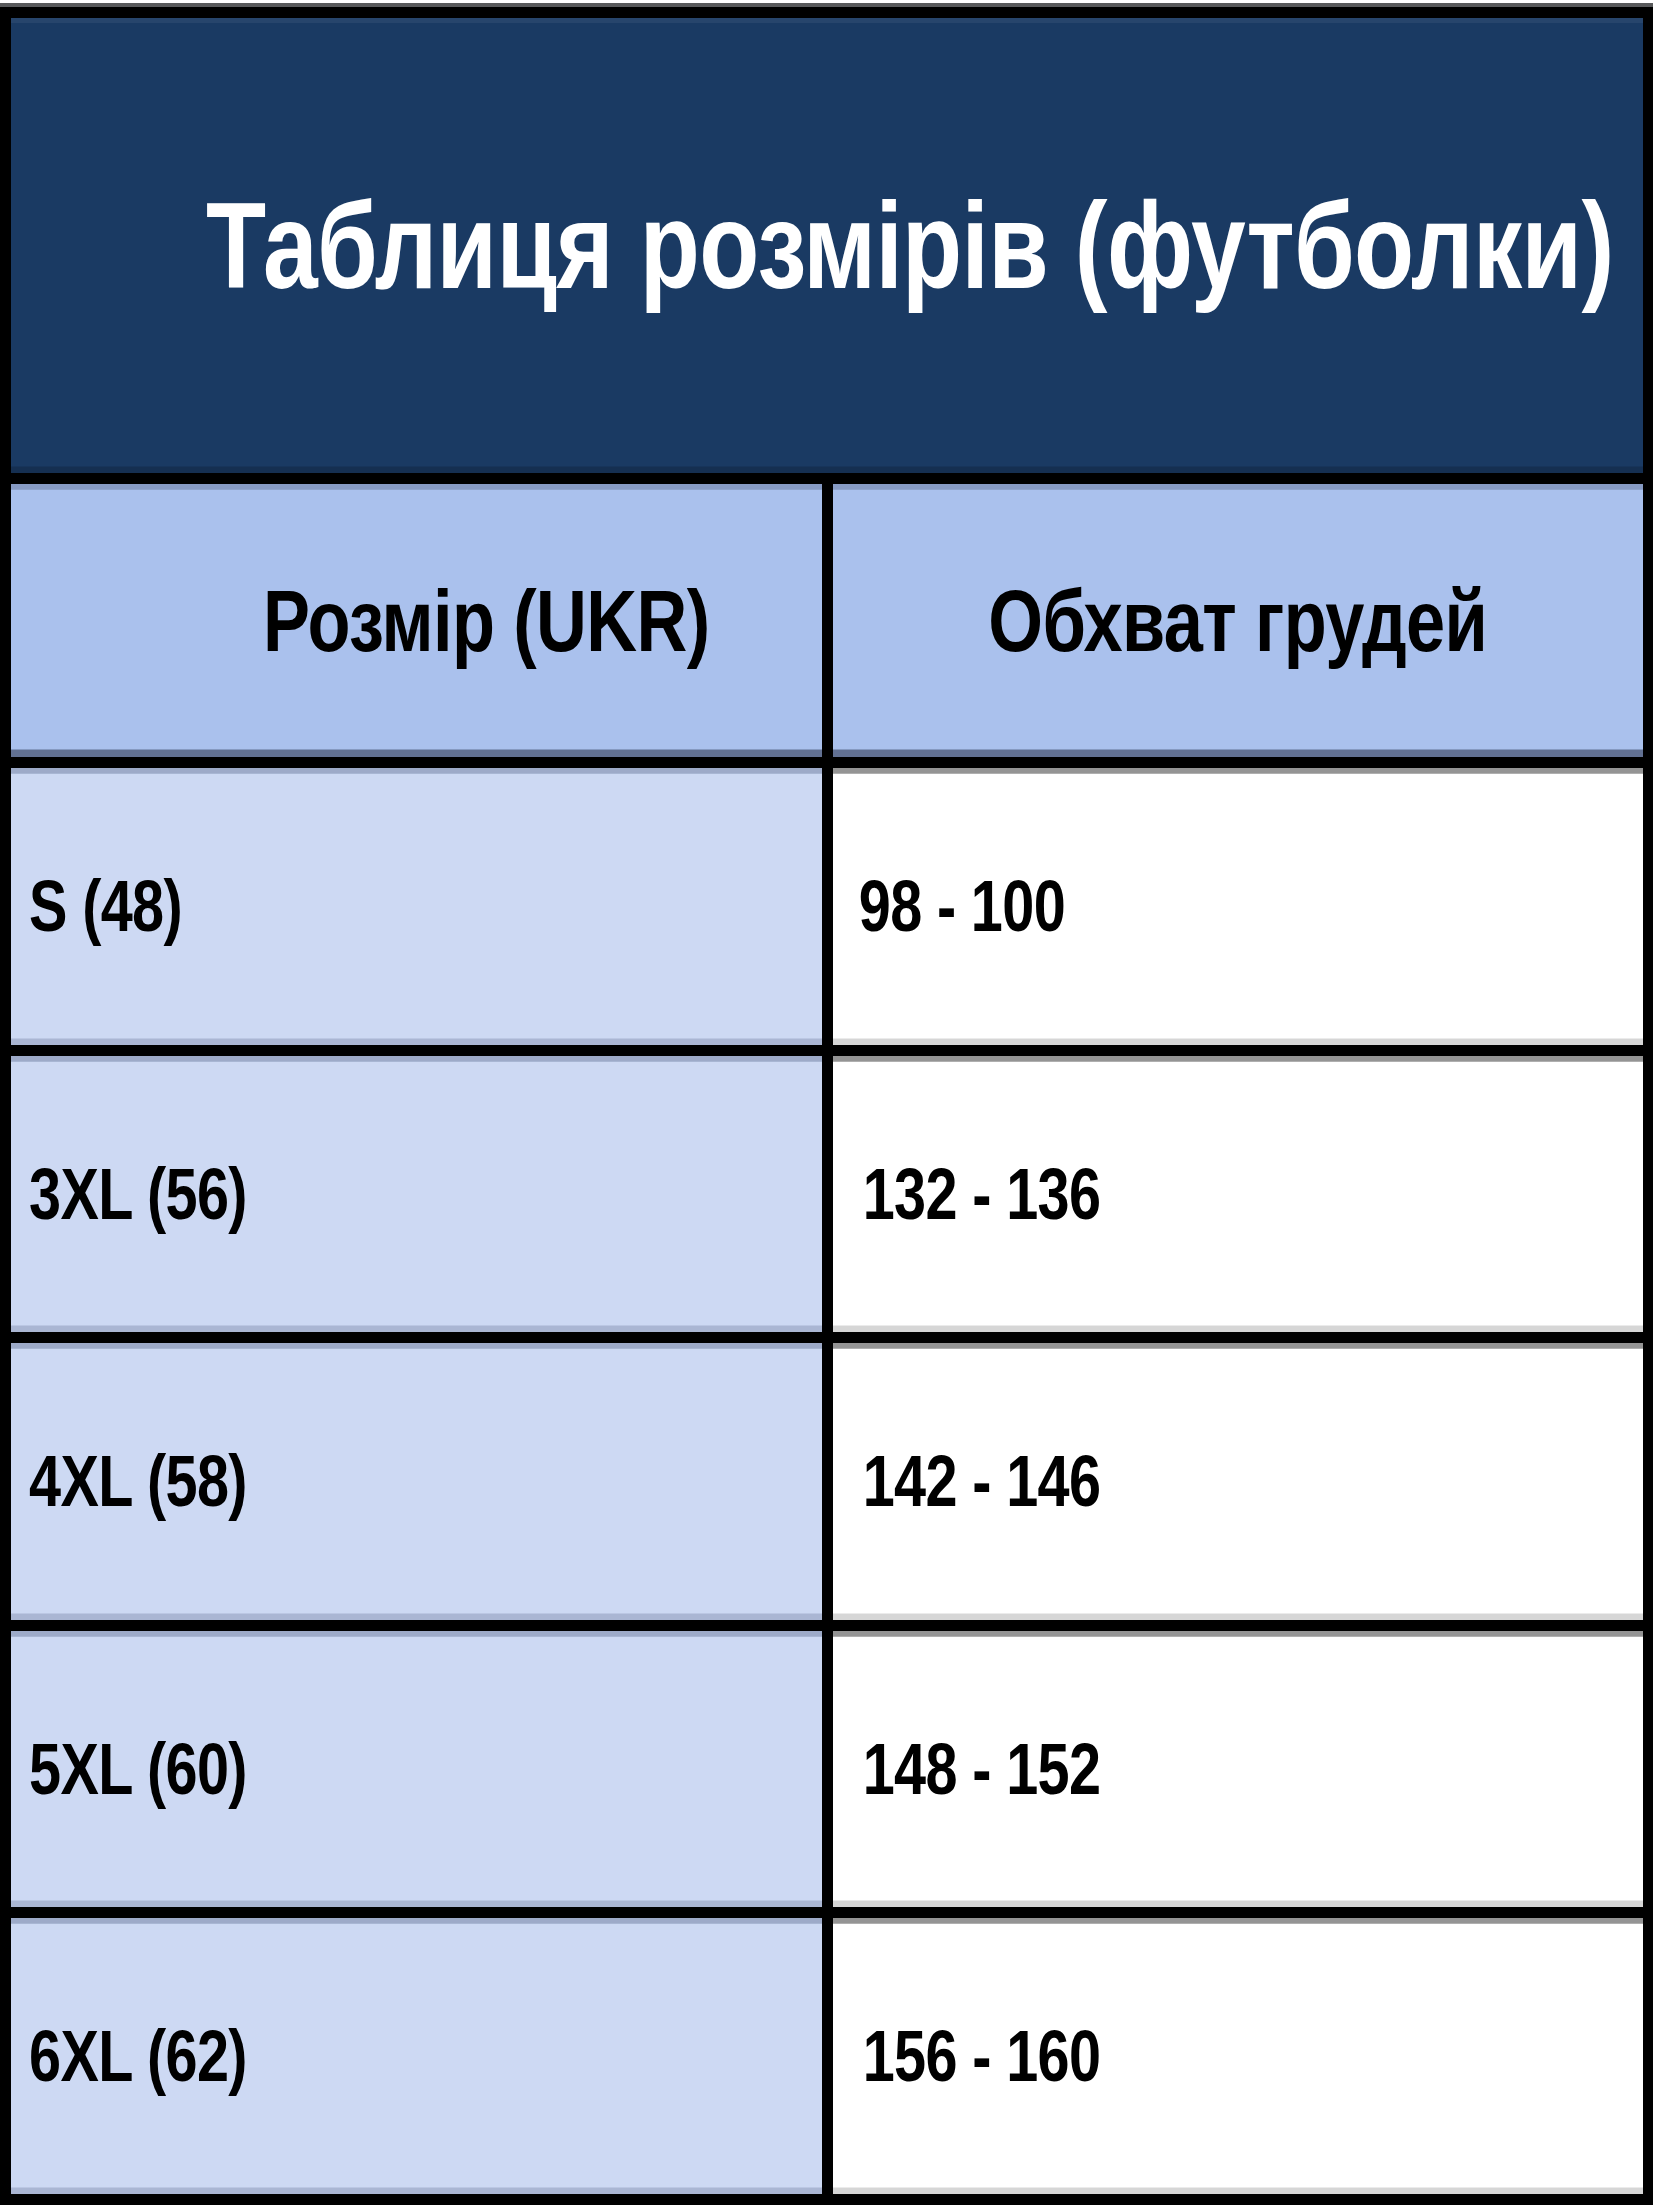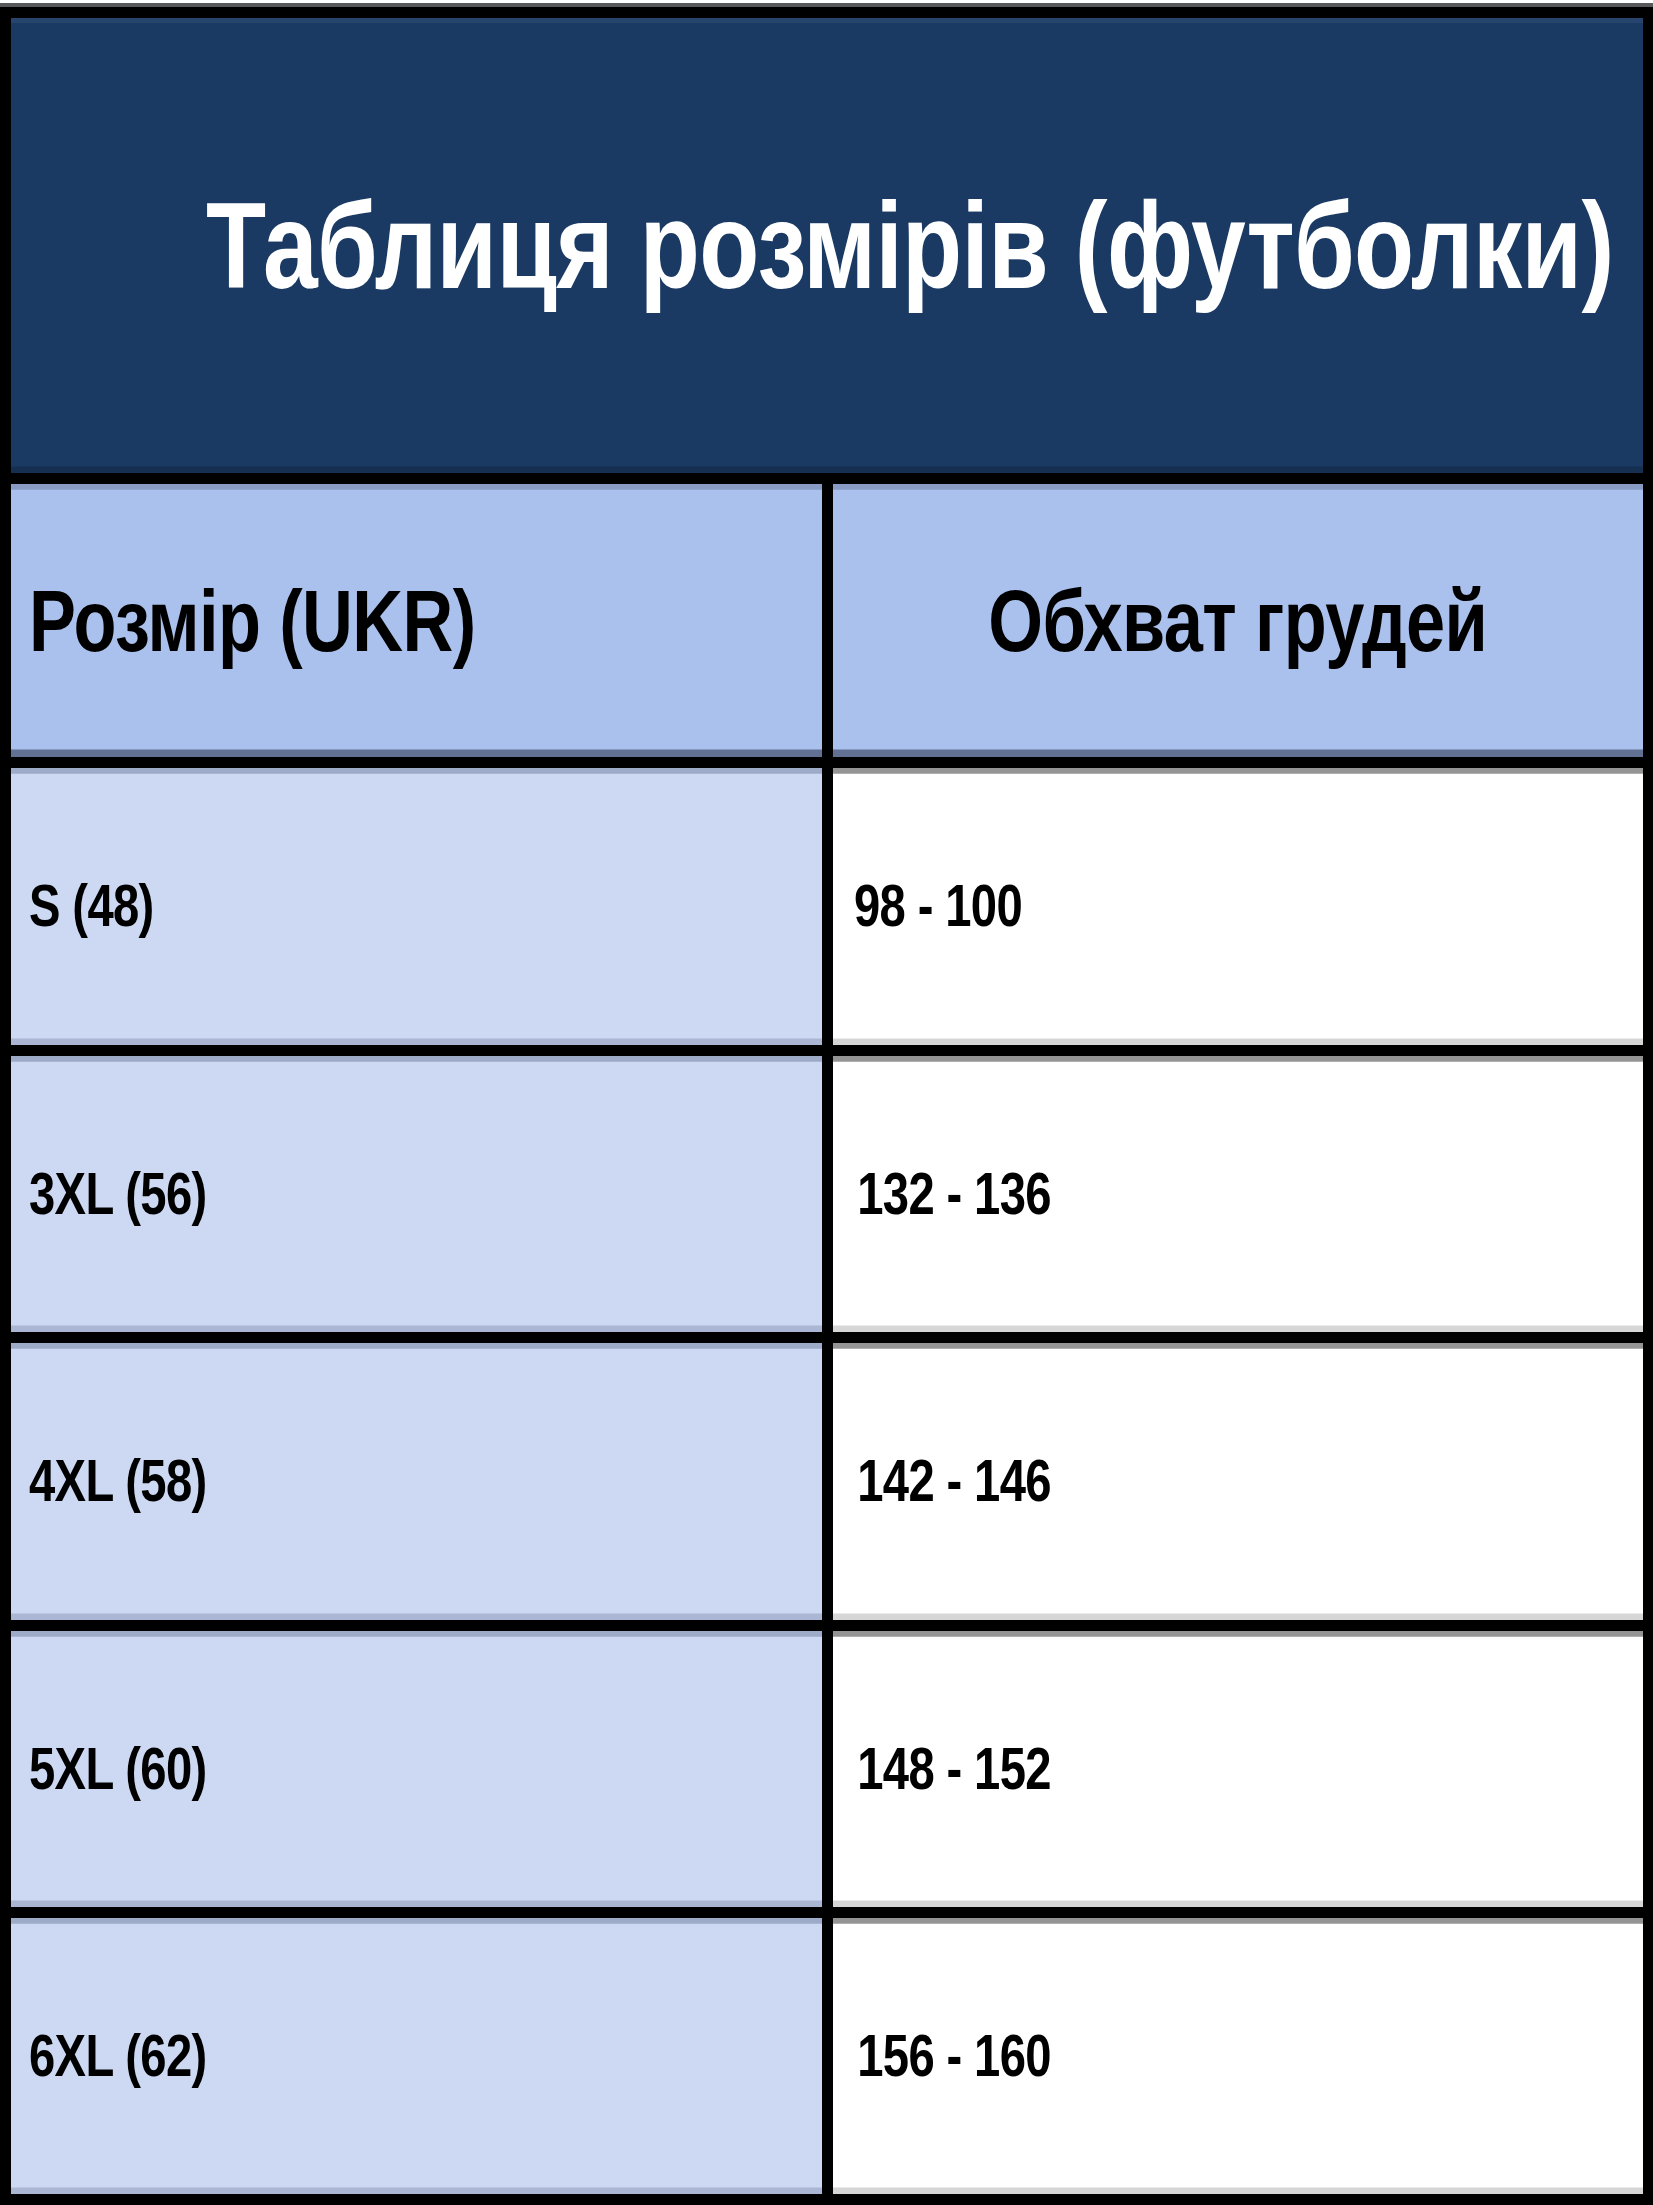--- a/index.html
+++ b/index.html
@@ -50,31 +50,31 @@
     box-shadow:inset 0 4.9px 0 rgba(255,255,255,0.06), inset 0 -6.5px 0 rgba(0,0,0,0.18);
     padding-left:19px;
   }
   tr.head td{
     height:175px;
     background:var(--header-bg,#aac1ed);
     font-weight:bold;
     font-size:88px;
     box-shadow:inset 0 5.7px 0 rgba(72,86,120,0.35), inset 0 -7.4px 0 rgba(38,48,72,0.55);
   }
-  tr.row td{height:177px;font-weight:bold;font-size:59px;margin-top:20px;}
+  tr.row td{height:177px;font-weight:bold;font-size:72px;margin-top:20px;}
   td.size-cell{
     background:var(--row-label-bg,#cdd9f3);
     text-align:left;
     box-shadow:inset 0 5.7px 0 rgba(90,104,140,0.42), inset 0 -6.5px 0 rgba(90,104,140,0.30);
   }
   td.chest-cell{
     background:var(--row-value-bg,#ffffff);
     box-shadow:inset 0 5.7px 0 rgba(0,0,0,0.42), inset 0 -6.5px 0 rgba(0,0,0,0.16);
   }
-  td.col-left{text-align:left;}
+  td.col-left{text-align:right;}
   td.col-right{text-align:center;}
   .cond{
     display:inline-block;
     transform:scaleX(0.80);
     transform-origin:center center;
     white-space:nowrap;
     letter-spacing:-0.8px;
   }
   .cond.from-left{
     transform-origin:left center;

